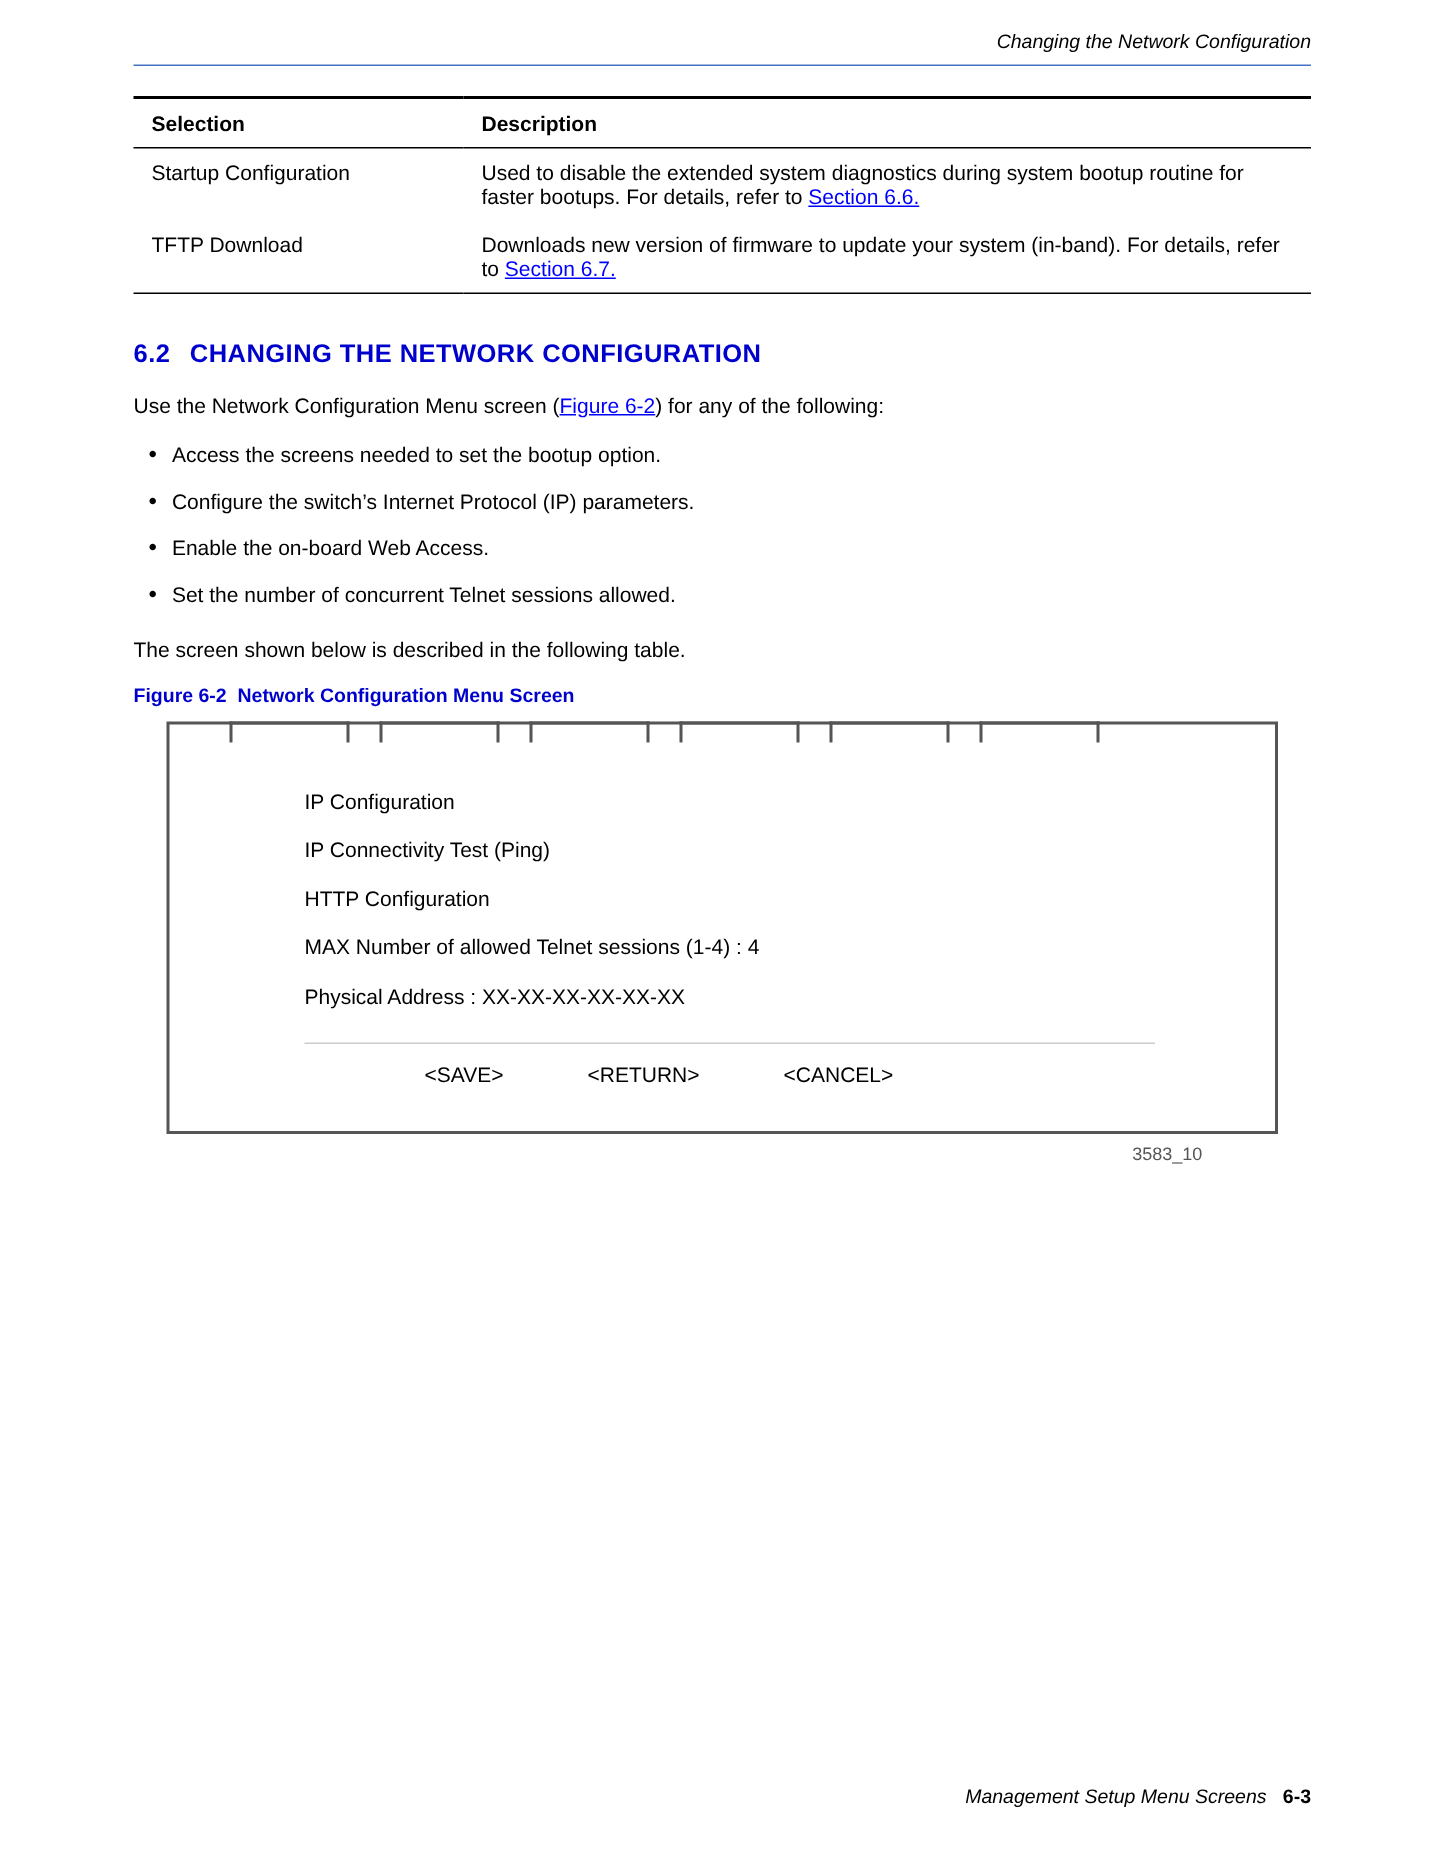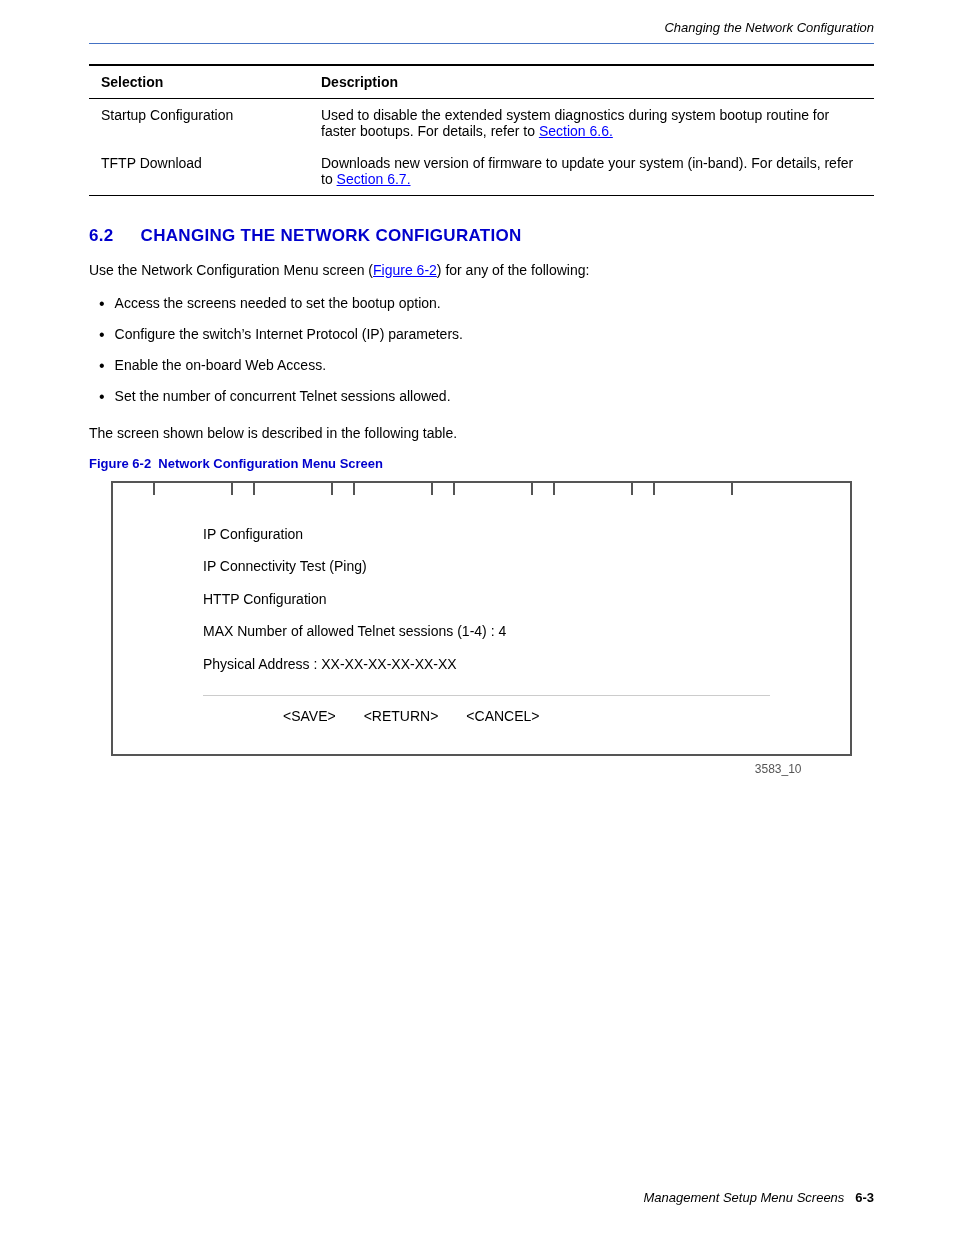--- a/index.html
+++ b/index.html
@@ -75,21 +75,21 @@
     
     .section-heading {
       color: #0000CC;
       font-size: 17px;
       font-weight: bold;
       margin-bottom: 14px;
       letter-spacing: 0.3px;
     }
 
     .section-number {
-      margin-right: 22px;
+      margin-right: 8px;
     }
 
     
     .body-text {
       font-size: 14px;
       margin-bottom: 12px;
       line-height: 1.5;
     }
 
     
@@ -163,21 +163,21 @@
       margin-bottom: 10px;
       color: #000;
       line-height: 1.6;
     }
 
     .mockup-bottom-bar {
       border-top: 1px solid #ccc;
       margin-top: 20px;
       padding-top: 12px;
       display: flex;
-      gap: 28px;
+      gap: 56px;
       padding-left: 80px;
     }
 
     .mockup-button {
       font-size: 14px;
       color: #000;
     }
 
     .mockup-image-number {
       text-align: right;

